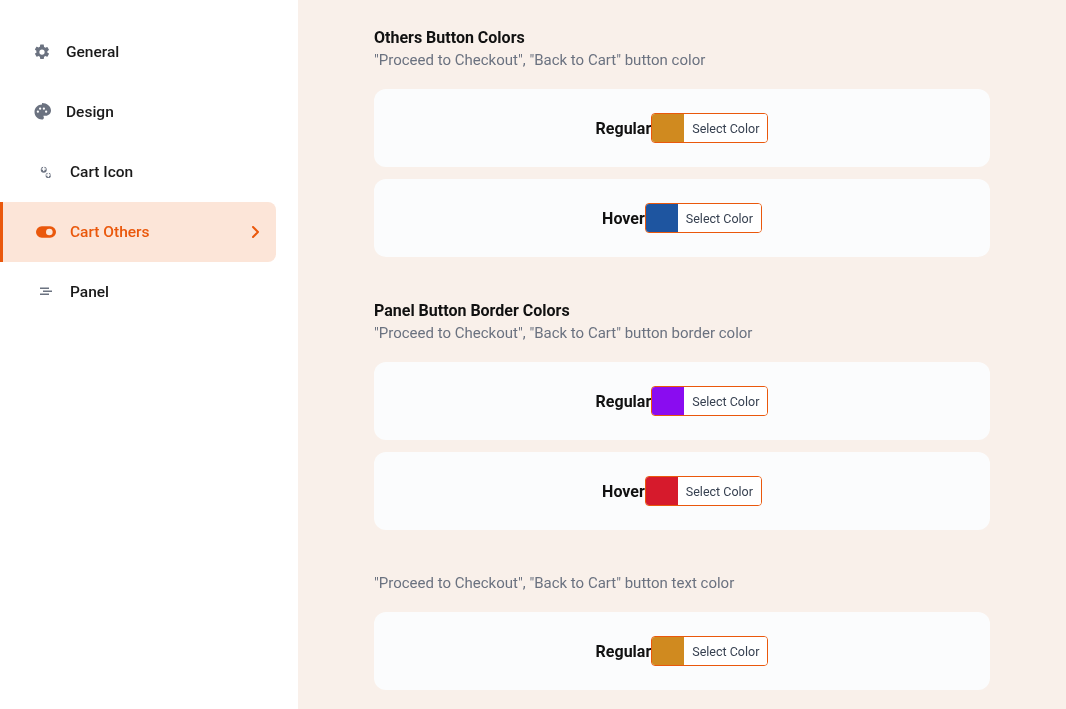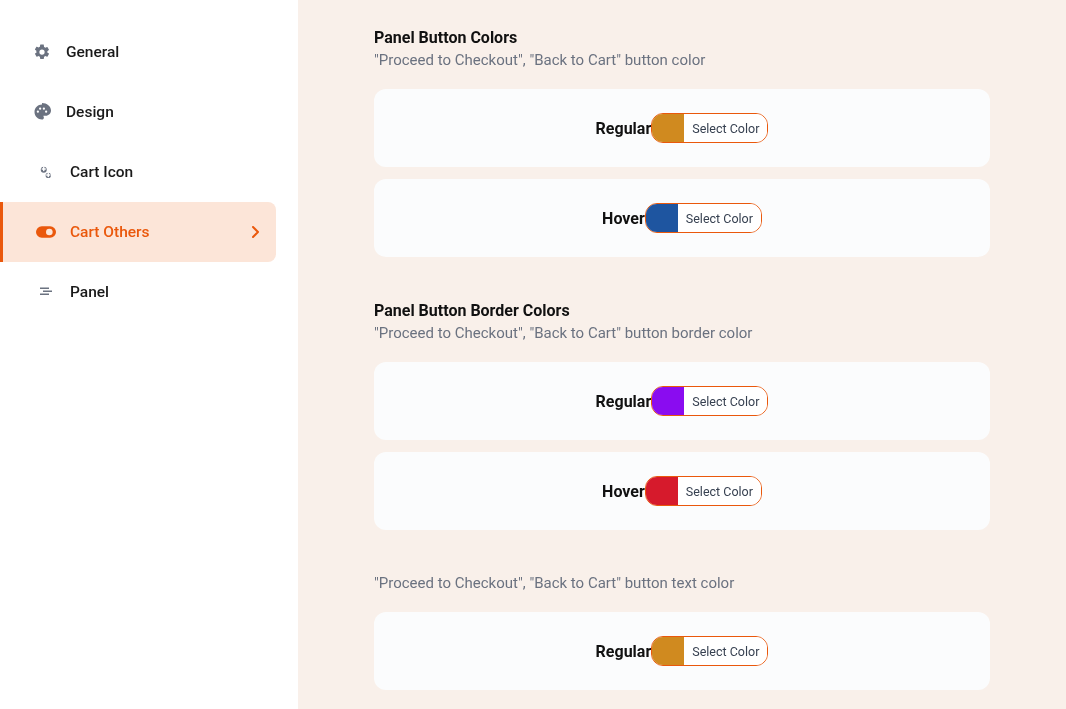--- a/index.html
+++ b/index.html
@@ -104,21 +104,21 @@
     }
     .row-label {
       font-size: 16px;
       font-weight: 700;
       color: #111;
     }
     .color-picker {
       display: flex;
       align-items: center;
       border: 1px solid #ea580c;
-      border-radius: 12px;
+      border-radius: 4px;
       overflow: hidden;
       cursor: pointer;
       height: 30px;
     }
     .swatch {
       width: 32px;
       height: 100%;
     }
     .select-text {
       font-size: 12.5px;
@@ -189,21 +189,21 @@
     <span class="label">Panel</span>
   </div>
 
 
 
 </nav>
 
 <main class="main">
 
   <div class="section-header first">
-    <div class="section-title">Panel Button Colors</div>
+    <div class="section-title">Others Button Colors</div>
     <div class="section-desc">"Proceed to Checkout", "Back to Cart" button color</div>
   </div>
   <div class="color-row">
     <span class="row-label">Regular</span>
     <div class="color-picker">
       <span class="swatch" style="background:#d08a1f"></span>
       <span class="select-text">Select Color</span>
     </div>
   </div>
   <div class="color-row">

